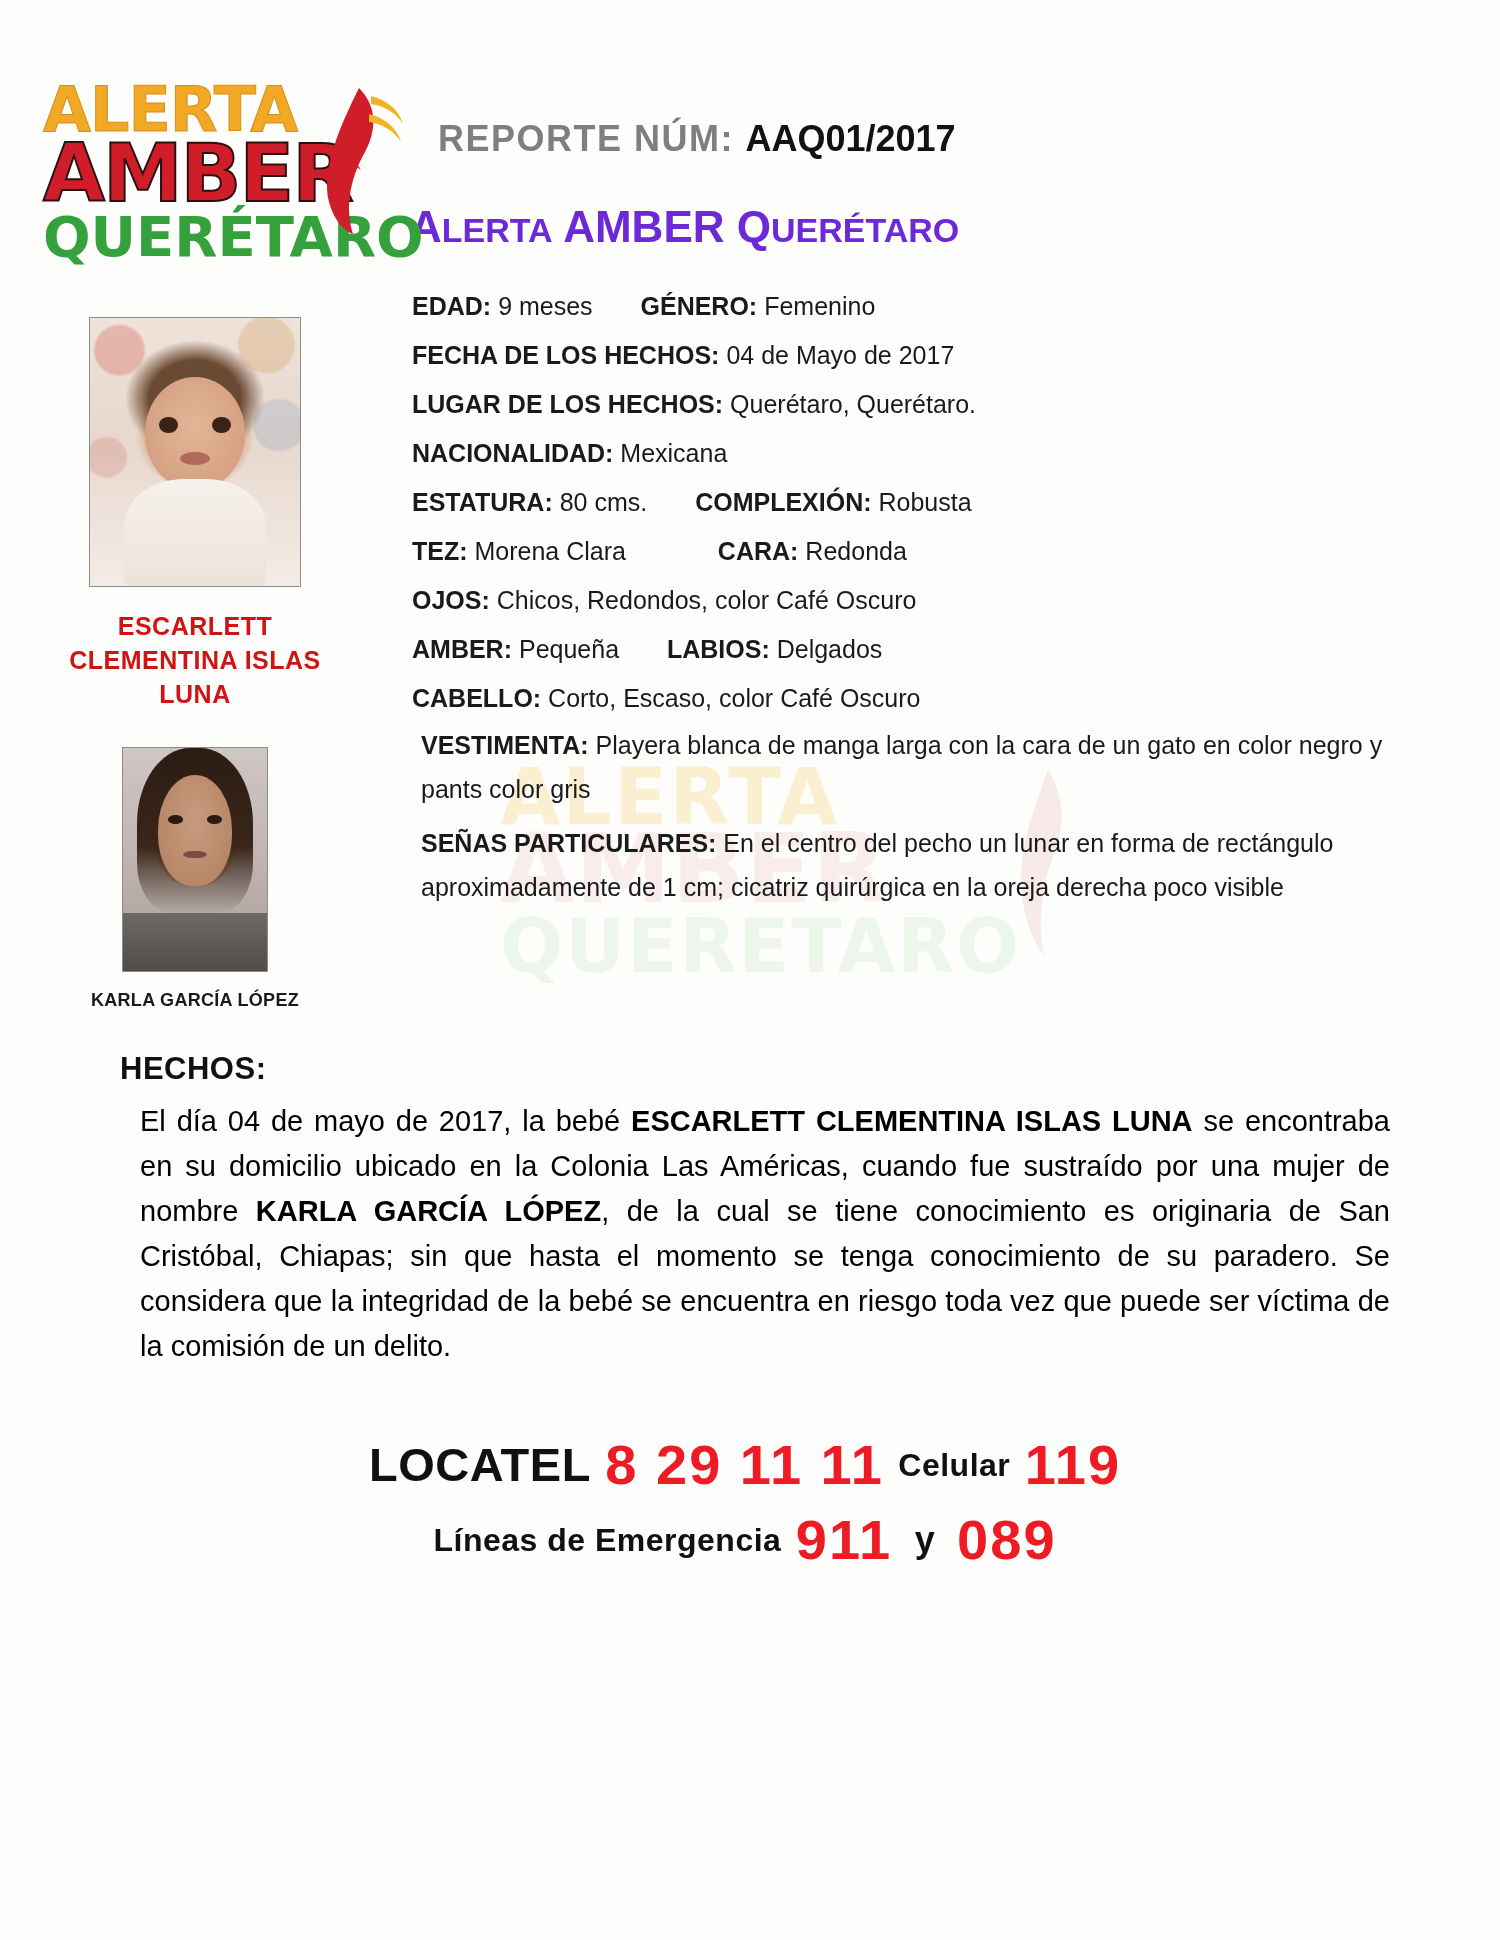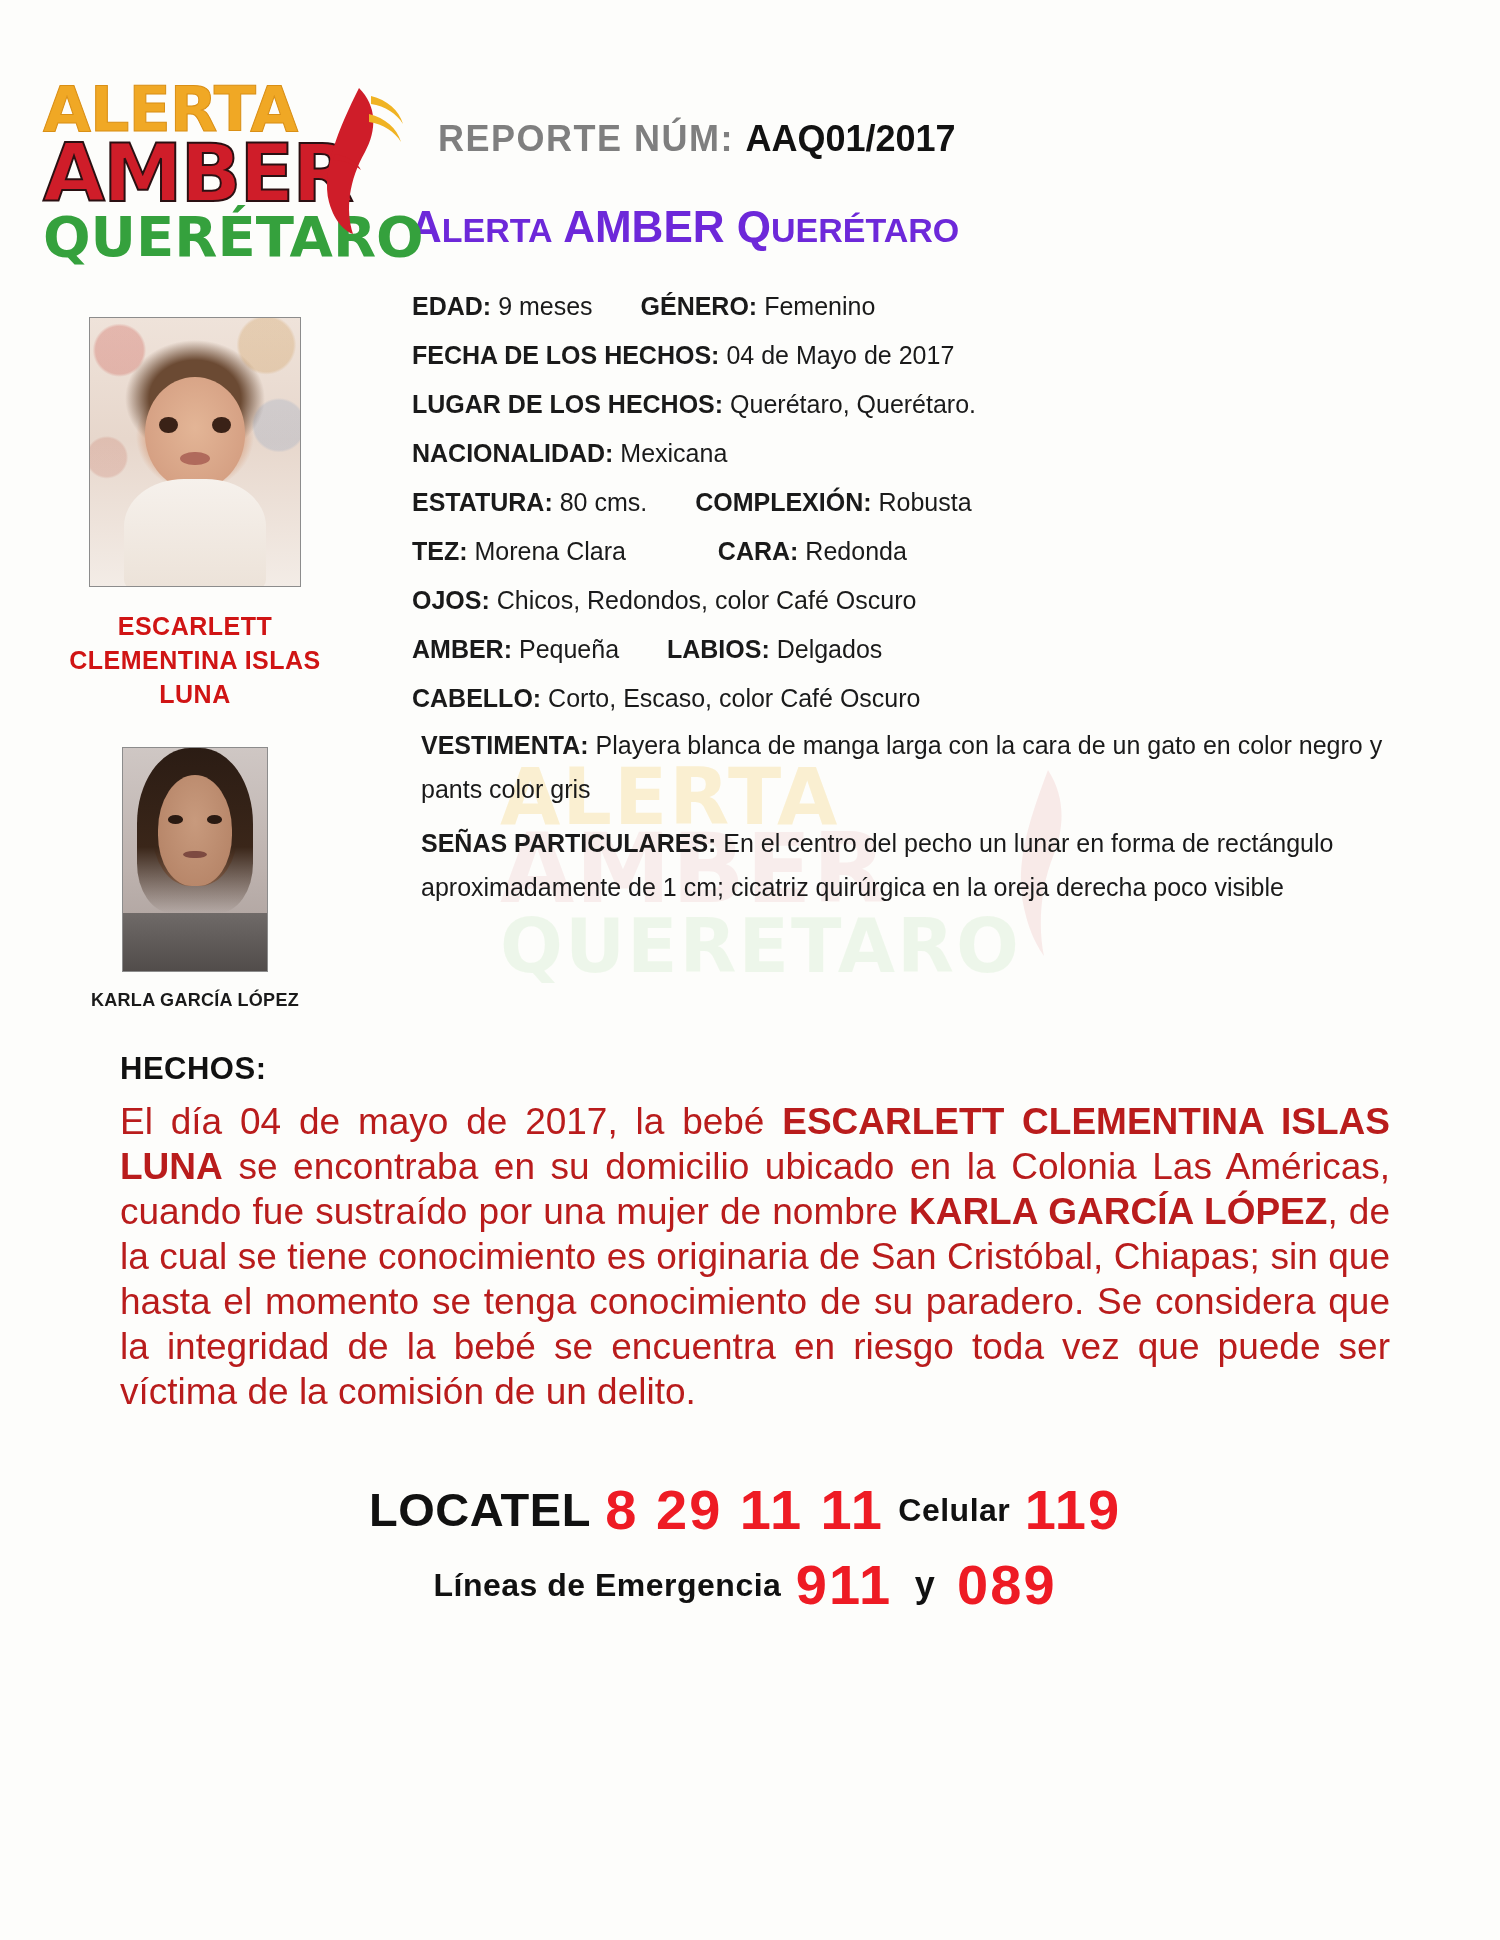--- a/index.html
+++ b/index.html
@@ -248,24 +248,25 @@
     position: relative;
     z-index: 2;
     margin: 40px 110px 0 120px;
   }
   .hechos-title {
     font-size: 31px; font-weight: 700; color: #111;
     letter-spacing: 0.5px;
   }
   .hechos-body {
     margin-top: 12px;
-    font-size: 37px;
+    font-size: 29px;
     line-height: 45px;
     text-align: justify;
-    color: #b91c1c;
+    color: #000000;
+    margin-left: 20px;
   }
   .hechos-body b { font-weight: 700; }
 
   
   .contacts {
     position: relative; z-index: 2;
     margin-top: 58px;
     text-align: center;
   }
   .crow { white-space: nowrap; line-height: 74px; }

